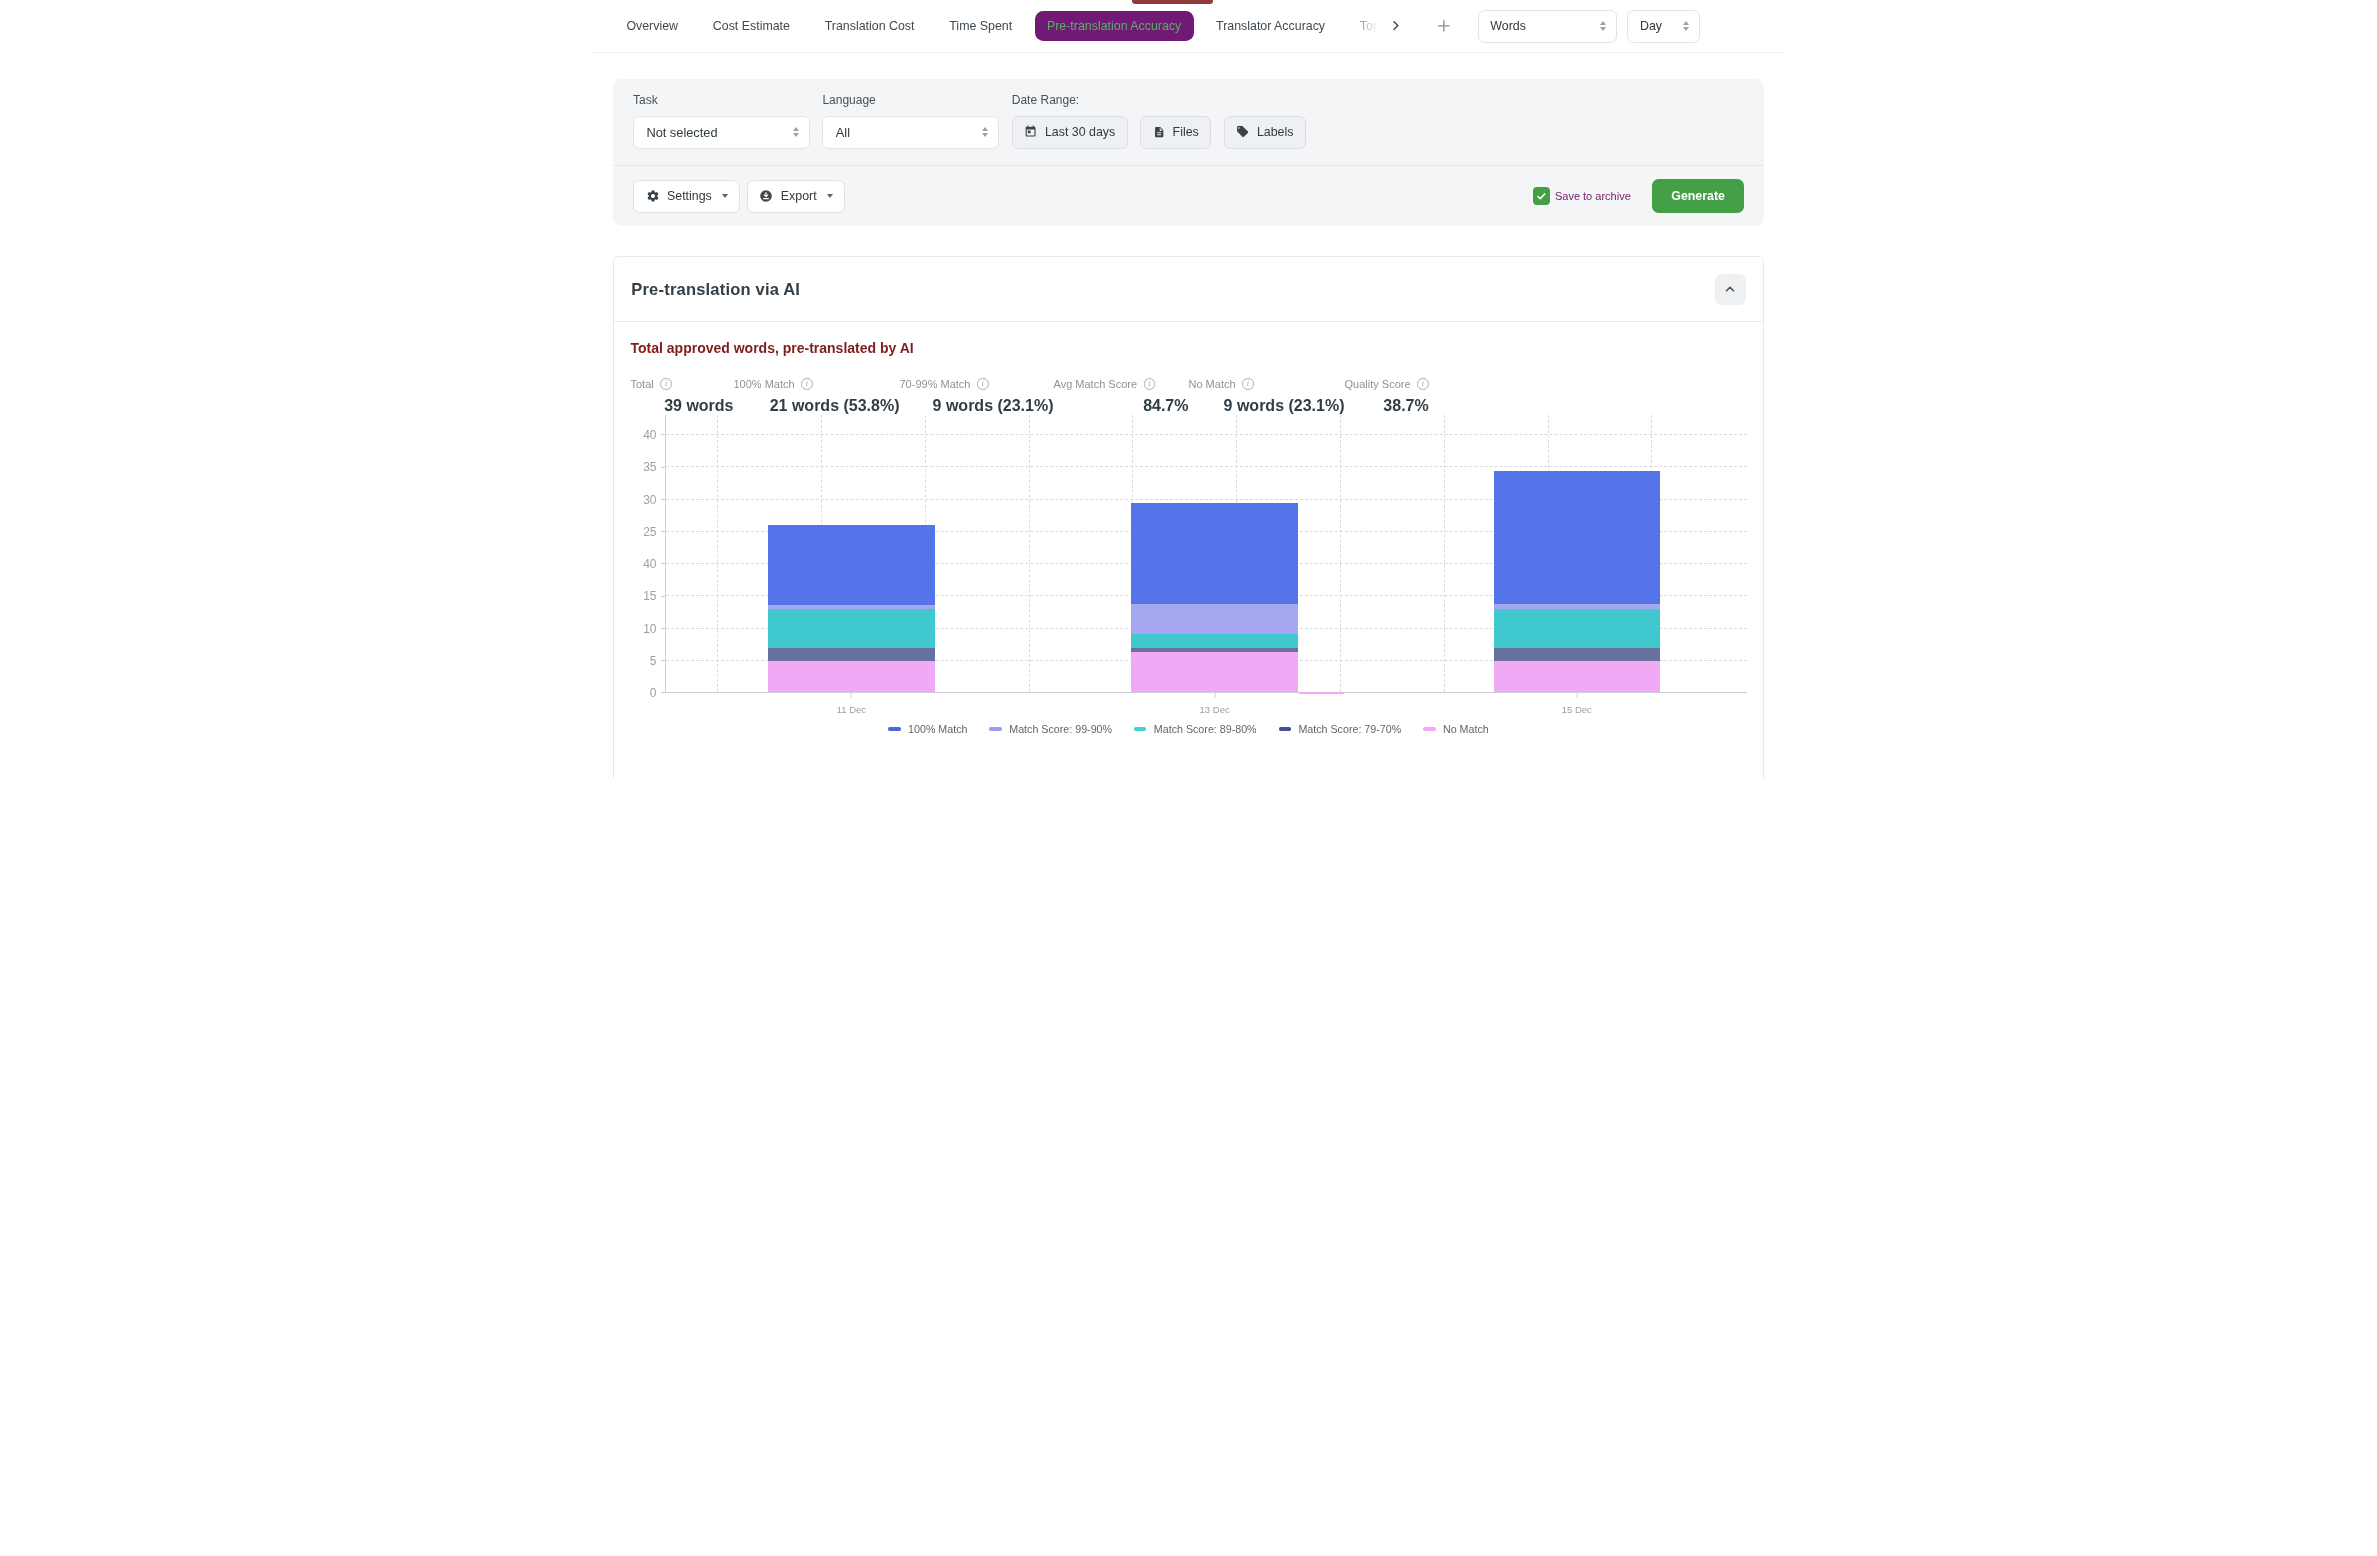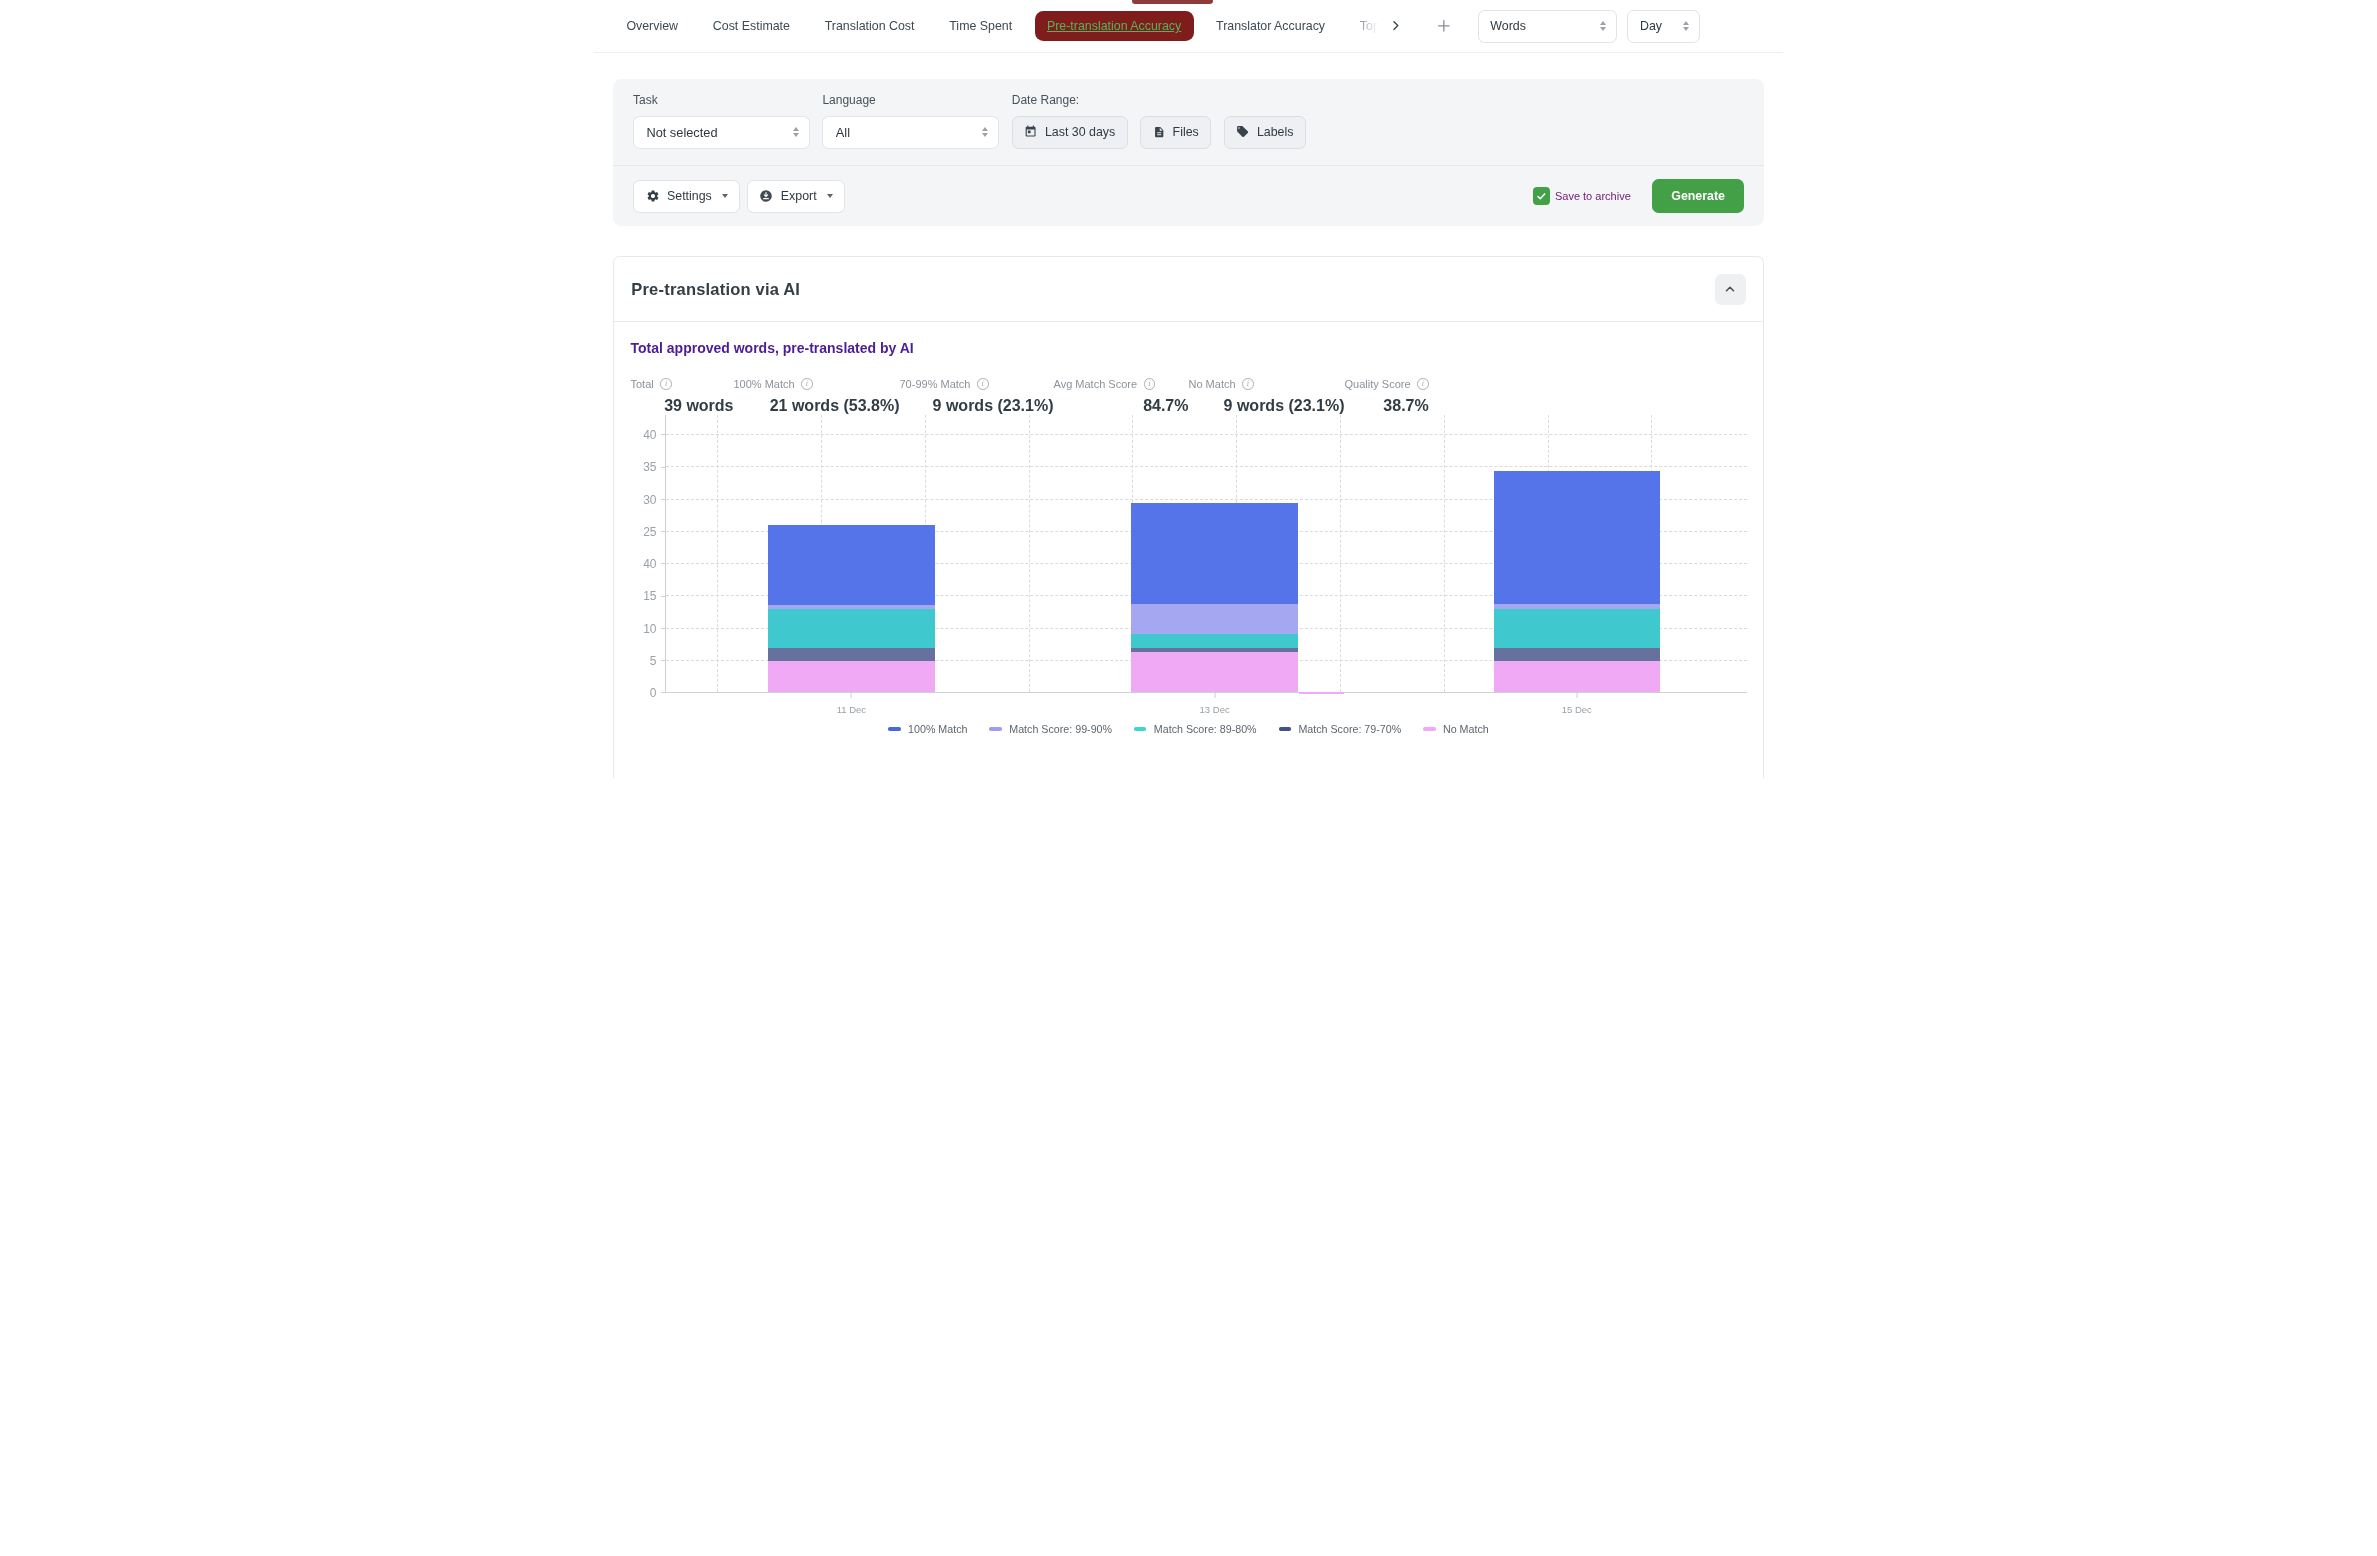--- a/index.html
+++ b/index.html
@@ -45,21 +45,21 @@
   .checkbox { width:17.3px; height:17.3px; border-radius:4.1px; background:#43a047; display:flex; align-items:center; justify-content:center; cursor:pointer; }
   .cb-label { font-size:11px; color:#701a75; margin-left:5px; margin-right:21.5px; }
   .generate-btn { height:34px; padding:0 19px; background:#43a047; color:#fff; border:none; border-radius:6.6px; font-size:12.4px; font-weight:bold; font-family:inherit; cursor:pointer; }
 
   
   .panel { margin:30px 19px 0; border:0.8px solid #e6e8ea; border-radius:6.6px; background:#fff; height:594px; }
   .panel-header { display:flex; align-items:center; justify-content:space-between; padding:16.5px 17.3px; border-bottom:0.8px solid #e9ebee; }
   .panel-title { font-size:16.5px; font-weight:bold; color:#333e46; letter-spacing:0.2px; }
   .collapse-btn { width:31px; height:31px; background:#eef0f2; border:none; border-radius:6.6px; display:flex; align-items:center; justify-content:center; cursor:pointer; }
   .panel-body { padding:18px 16.5px 0; }
-  .section-heading { font-size:14px; font-weight:bold; color:#4c1d95; }
+  .section-heading { font-size:14px; font-weight:bold; color:#7f1d1d; }
 
   
   .stats-row { display:flex; margin-top:21.5px;text-align:right; }
   .stat:nth-child(1){width:103px} .stat:nth-child(2){width:166px} .stat:nth-child(3){width:154px}
   .stat:nth-child(4){width:135px} .stat:nth-child(5){width:156px}
   .stat-label { display:flex; align-items:center; gap:6.6px; font-size:11px; color:#8b939b; }
   .info { width:11.6px; height:11.6px; border:1px solid #aab0b6; border-radius:50%; color:#aab0b6; font-size:7.8px; font-style:italic; line-height:1; display:inline-flex; align-items:center; justify-content:center; font-family:"DejaVu Serif", serif; cursor:pointer; }
   .stat-value { margin-top:7.4px; font-size:16px; font-weight:bold; color:#313c44; }
 
   
@@ -86,21 +86,21 @@
 <div class="page">
 
   <div class="rec-bar" style="background: rgb(143, 59, 59);"></div>
 
   <div class="tabbar">
     <div class="tabs-list">
         <div class="tab">Overview</div>
         <div class="tab">Cost Estimate</div>
         <div class="tab">Translation Cost</div>
         <div class="tab">Time Spent</div>
-        <div class="tab active" style="background: #7f1d1d; color: rgb(87, 178, 93); text-decoration: underline;">Pre-translation Accuracy</div>
+        <div class="tab active" style="background: #701a75; color: rgb(87, 178, 93);">Pre-translation Accuracy</div>
         <div class="tab">Translator Accuracy</div>
         <div class="tab faded">Top</div>
       </div>
 
     <button class="icon-btn tab-scroll">
       <span style="display:flex">
         <svg width="13.2" height="13.2" viewBox="0 0 24 24" fill="none" stroke="#3c4751" stroke-width="2.6" stroke-linecap="round" stroke-linejoin="round">
             <path d="M9 5l7 7-7 7"></path>
           </svg>
       </span>

